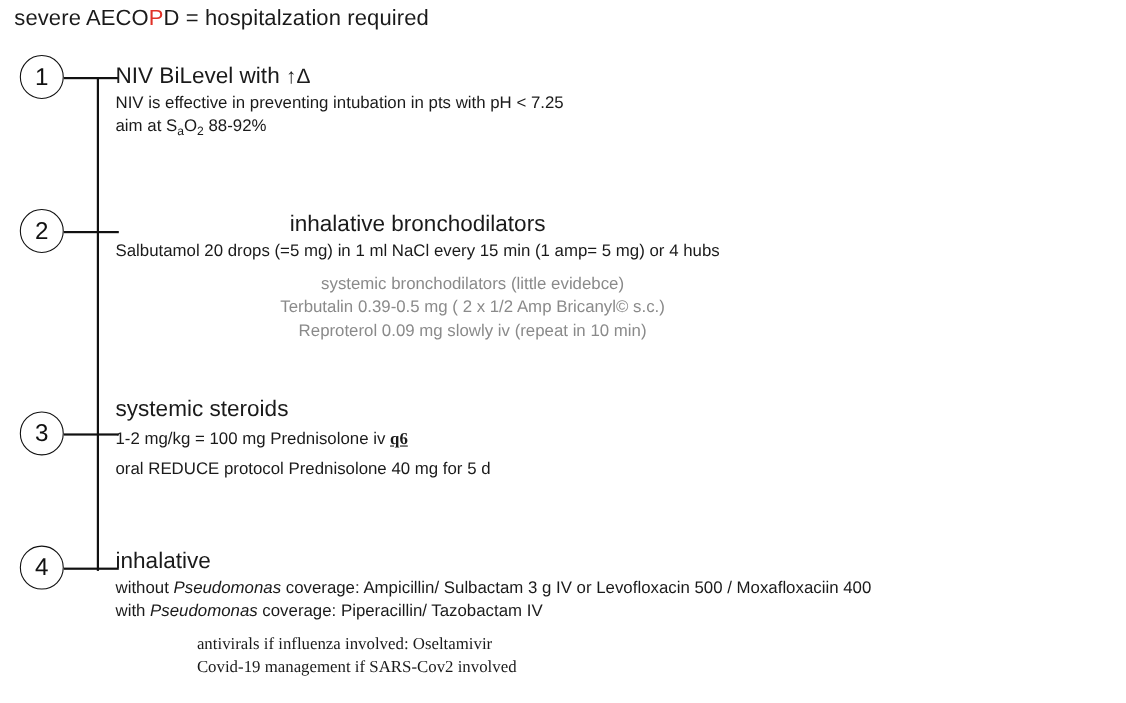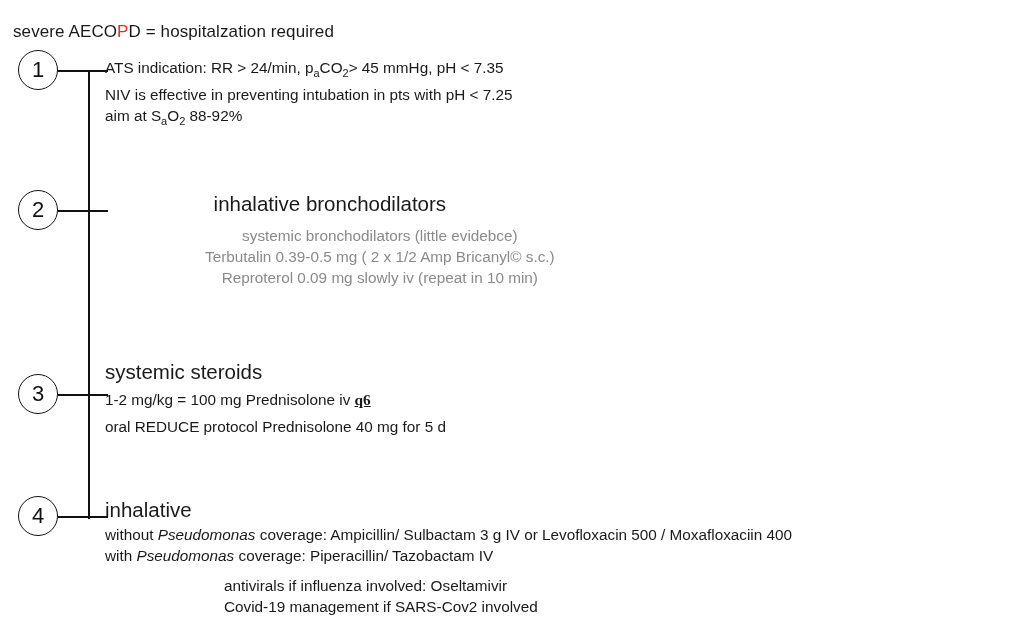--- a/index.html
+++ b/index.html
@@ -13,22 +13,22 @@
     position: relative;
     font-family: "Liberation Sans", sans-serif;
     color: #1a1a1a;
     overflow: hidden;
   }
 
   
   #title {
     position: absolute;
     left: 13px;
-    top: 22px;
-    font-size: 17px;
+    top: 6px;
+    font-size: 20px;
     letter-spacing: 0.1px;
     white-space: nowrap;
   }
   #title .accent {
     color: #e03127;
   }
 
   
   #spine {
     position: absolute;
@@ -93,22 +93,23 @@
   .sub {
     margin-left: 100px;
     margin-top: 9px;
   }
   .sub .line {
     color: #8a8a8a;
     font-size: 15.3px;
     line-height: 21px;
   }
   .sub2 {
-    margin-left: 119px;
+    margin-left: 74px;
     margin-top: 9px;
+    font-family: Liberation Serif, serif;
   }
   .sub2 .line {
     color: #1a1a1a;
   }
   .ital { font-style: italic; }
   .under { text-decoration: underline; font-weight: bold; font-family: Liberation Serif, serif; }
   sub { font-size: 0.72em; }
   .arrow { font-size: 19px; }
 
   
@@ -142,27 +143,30 @@
 <div class="marker" id="marker-3">
   <div class="circle">3</div>
   <div class="stem"></div>
 </div>
 <div class="marker" id="marker-4">
   <div class="circle">4</div>
   <div class="stem"></div>
 </div>
 
 <div class="block" id="block-1">
-  <div class="line">ATS indication: RR &gt; 24/min, p<sub>a</sub>CO<sub>2</sub>&gt; 45 mmHg, pH &lt; 7.35</div>
+  <h2>
+    <span>NIV BiLevel with </span><span class="arrow">↑Δ</span>
+  </h2>
   <div class="line">NIV is effective in preventing intubation in pts with pH &lt; 7.25</div>
   <div class="line">aim at S<sub>a</sub>O<sub>2</sub> 88-92%</div>
 </div>
 
 <div class="block" id="block-2">
   <h2>inhalative bronchodilators</h2>
+  <div class="line">Salbutamol 20 drops (=5 mg)  in 1 ml NaCl every 15 min (1 amp= 5 mg) or 4 hubs</div>
   <div class="sub">
     <div class="line">systemic bronchodilators (little evidebce)</div>
     <div class="line">Terbutalin 0.39-0.5 mg ( 2 x 1/2 Amp Bricanyl© s.c.)</div>
     <div class="line">Reproterol 0.09 mg slowly iv (repeat in 10 min)</div>
   </div>
 </div>
 
 <div class="block" id="block-3">
   <h2>systemic steroids</h2>
   <div class="line spaced">1-2 mg/kg = 100 mg Prednisolone iv <span class="under">q6</span></div>

